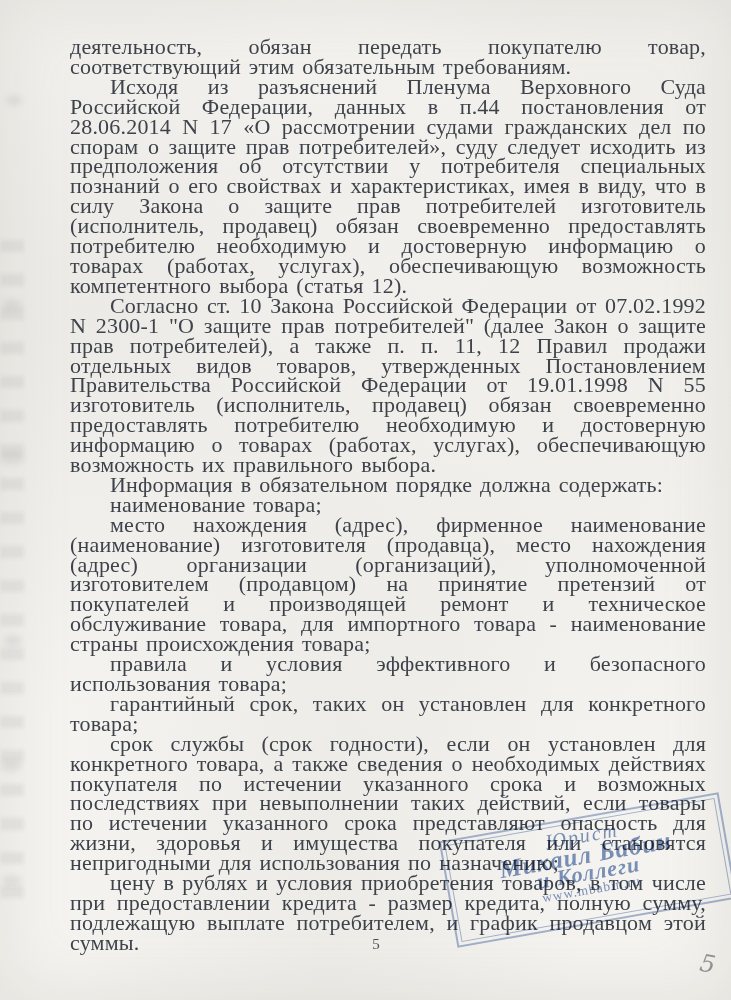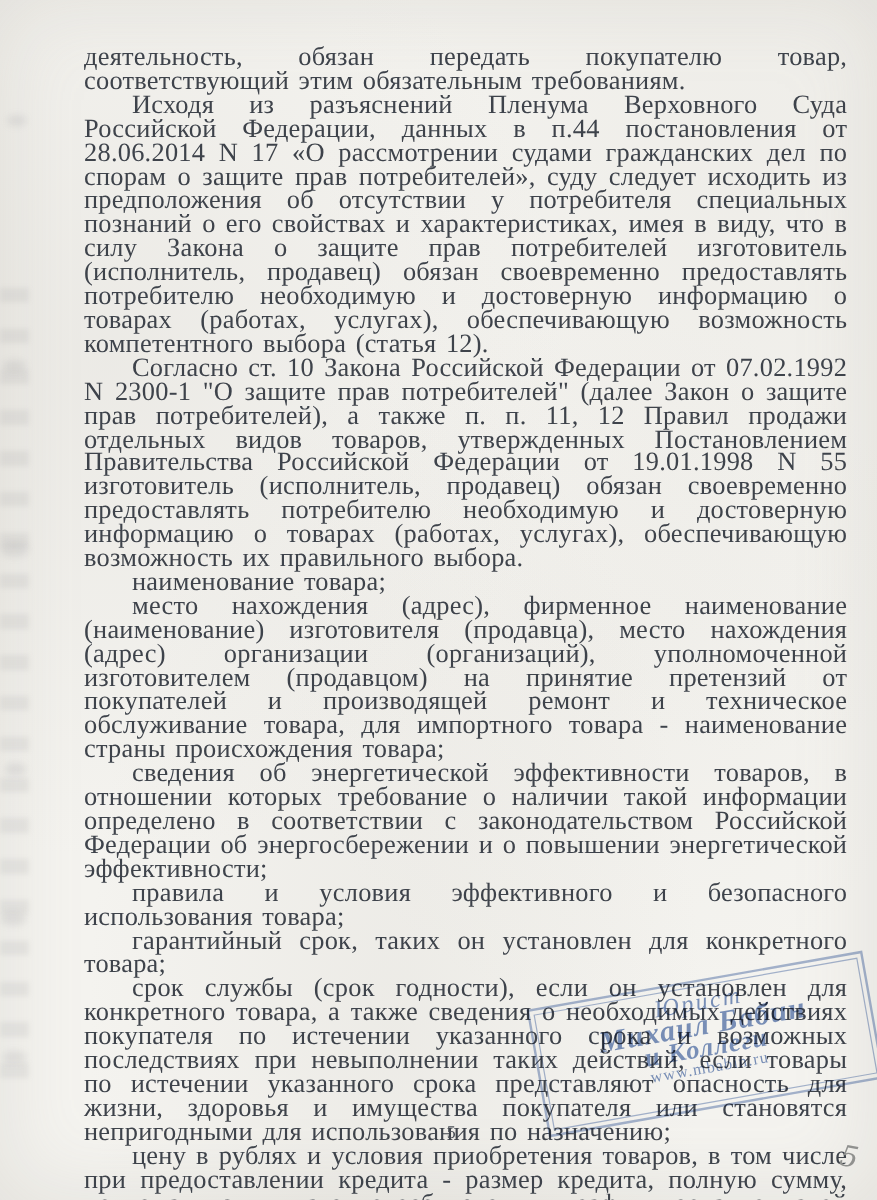--- a/index.html
+++ b/index.html
@@ -120,23 +120,23 @@
   <div class="smudge sm2"></div>
   <div class="smudge sm3"></div>
   <div class="smudge sm4"></div>
   <div class="smudge sm5"></div>
   <div class="smudge sm6"></div>
 
   <div class="textblock">
     <p>деятельность, обязан передать покупателю товар, соответствующий этим обязательным требованиям.</p>
     <p class="ind">Исходя из разъяснений Пленума Верховного Суда Российской Федерации, данных в п.44 постановления от 28.06.2014 N 17 «О рассмотрении судами гражданских дел по спорам о защите прав потребителей», суду следует исходить из предположения об отсутствии у потребителя специальных познаний о его свойствах и характеристиках, имея в виду, что в силу Закона о защите прав потребителей изготовитель (исполнитель, продавец) обязан своевременно предоставлять потребителю необходимую и достоверную информацию о товарах (работах, услугах), обеспечивающую возможность компетентного выбора (статья 12).</p>
     <p class="ind">Согласно ст. 10 Закона Российской Федерации от 07.02.1992 N 2300-1 "О защите прав потребителей" (далее Закон о защите прав потребителей), а также п. п. 11, 12 Правил продажи отдельных видов товаров, утвержденных Постановлением Правительства Российской Федерации от 19.01.1998 N 55 изготовитель (исполнитель, продавец) обязан своевременно предоставлять потребителю необходимую и достоверную информацию о товарах (работах, услугах), обеспечивающую возможность их правильного выбора.</p>
+    <p class="ind">Информация в обязательном порядке должна содержать:</p>
     <p class="ind">наименование товара;</p>
     <p class="ind">место нахождения (адрес), фирменное наименование (наименование) изготовителя (продавца), место нахождения (адрес) организации (организаций), уполномоченной изготовителем (продавцом) на принятие претензий от покупателей и производящей ремонт и техническое обслуживание товара, для импортного товара - наименование страны происхождения товара;</p>
-    <p class="ind">сведения об энергетической эффективности товаров, в отношении которых требование о наличии такой информации определено в соответствии с законодательством Российской Федерации об энергосбережении и о повышении энергетической эффективности;</p>
     <p class="ind">правила и условия эффективного и безопасного использования товара;</p>
     <p class="ind">гарантийный срок, таких он установлен для конкретного товара;</p>
     <p class="ind">срок службы (срок годности), если он установлен для конкретного товара, а также сведения о необходимых действиях покупателя по истечении указанного срока и возможных последствиях при невыполнении таких действий, если товары по истечении указанного срока представляют опасность для жизни, здоровья и имущества покупателя или становятся непригодными для использования по назначению;</p>
     <p class="ind">цену в рублях и условия приобретения товаров, в том числе при предоставлении кредита - размер кредита, полную сумму, подлежащую выплате потребителем, и график продавцом этой суммы.</p>
   </div>
 
   <div class="pagenum">5</div>
 
   <div class="stamp">
     <div class="stamp-inner">

